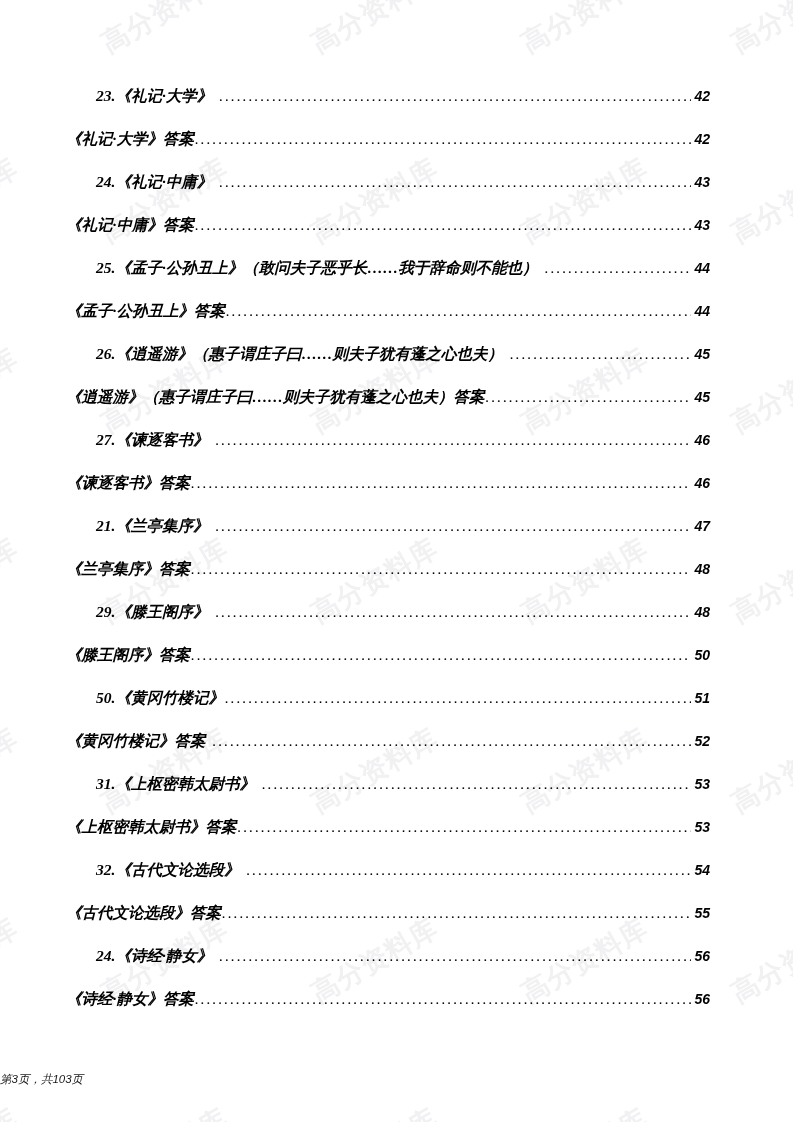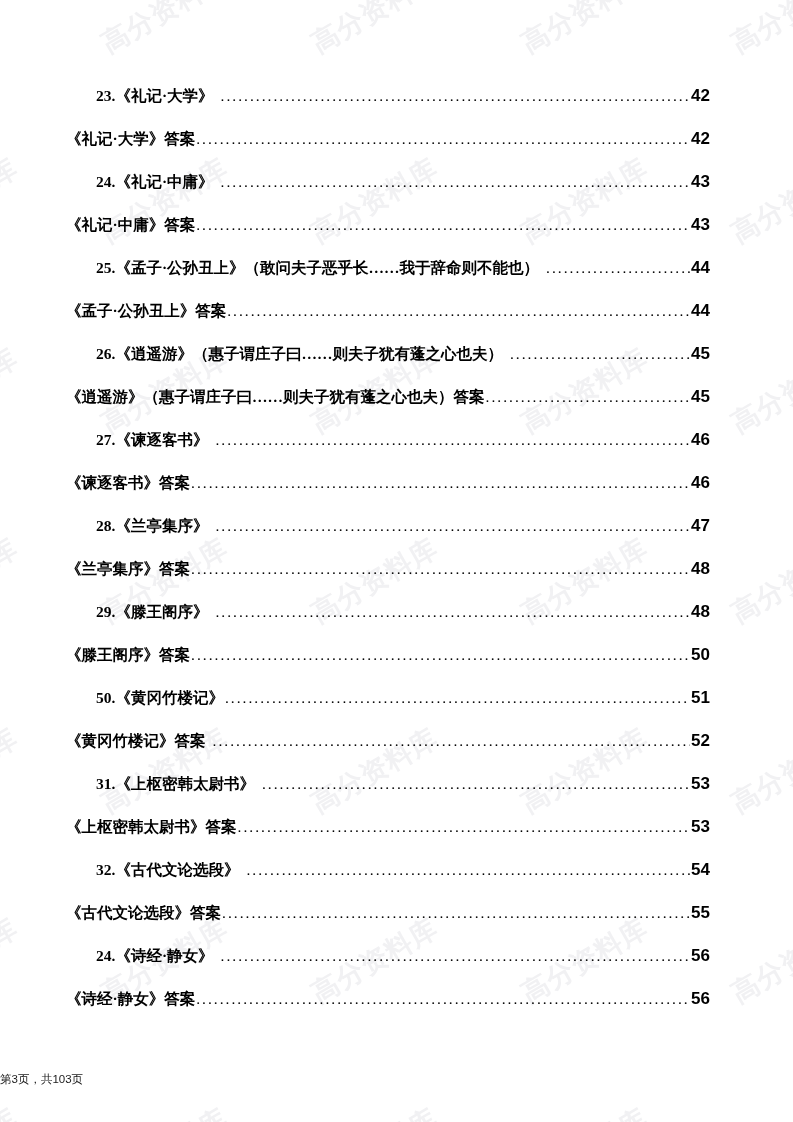--- a/index.html
+++ b/index.html
@@ -35,20 +35,21 @@
     transform: rotate(-30deg);
     transform-origin: left top;
     user-select: none;
   }
 
   
   #page {
     position: absolute;
     inset: 0;
     z-index: 1;
+    font-style: italic;
   }
 
   #toc-list {
     position: absolute;
     left: 0;
     top: 86px;
     width: 793px;
   }
 
   .toc-row {
@@ -90,21 +91,21 @@
     font-size: 15.5px;
     letter-spacing: 2.0px;
     color: #000;
     white-space: nowrap;
     overflow: hidden;
   }
 
   .toc-page {
     flex: 0 0 auto;
     font-family: "Liberation Sans", "DejaVu Sans", sans-serif;
-    font-size: 17px;
+    font-size: 14px;
     font-weight: 700;
     color: #000;
     text-align: right;
     min-width: 18px;
   }
 
   
   .toc-row.gap-before-leader .toc-leader {
     margin-left: 7px;
   }
@@ -209,21 +210,21 @@
         <span class="toc-label">27.《谏逐客书》</span>
         <span class="toc-leader"></span>
         <span class="toc-page">46</span>
       </div>
       <div class="toc-row answer">
         <span class="toc-label">《谏逐客书》答案</span>
         <span class="toc-leader"></span>
         <span class="toc-page">46</span>
       </div>
       <div class="toc-row gap-before-leader">
-        <span class="toc-label">28.《兰亭集序》</span>
+        <span class="toc-label">21.《兰亭集序》</span>
         <span class="toc-leader"></span>
         <span class="toc-page">47</span>
       </div>
       <div class="toc-row answer">
         <span class="toc-label">《兰亭集序》答案</span>
         <span class="toc-leader"></span>
         <span class="toc-page">48</span>
       </div>
       <div class="toc-row gap-before-leader">
         <span class="toc-label">29.《滕王阁序》</span>

